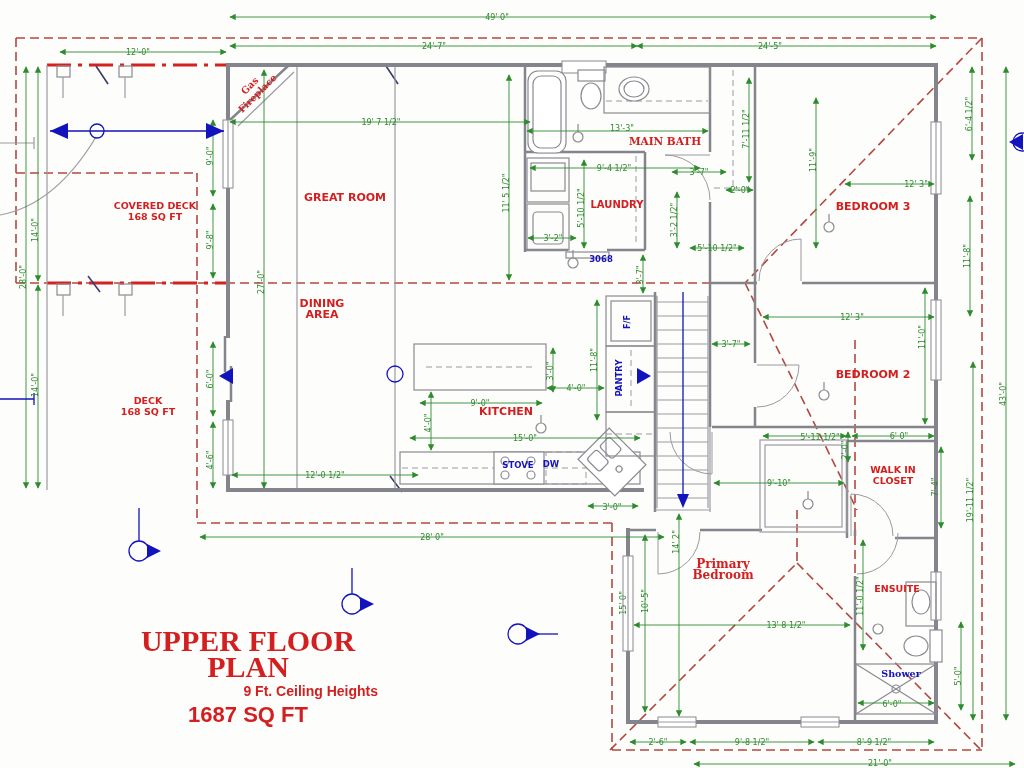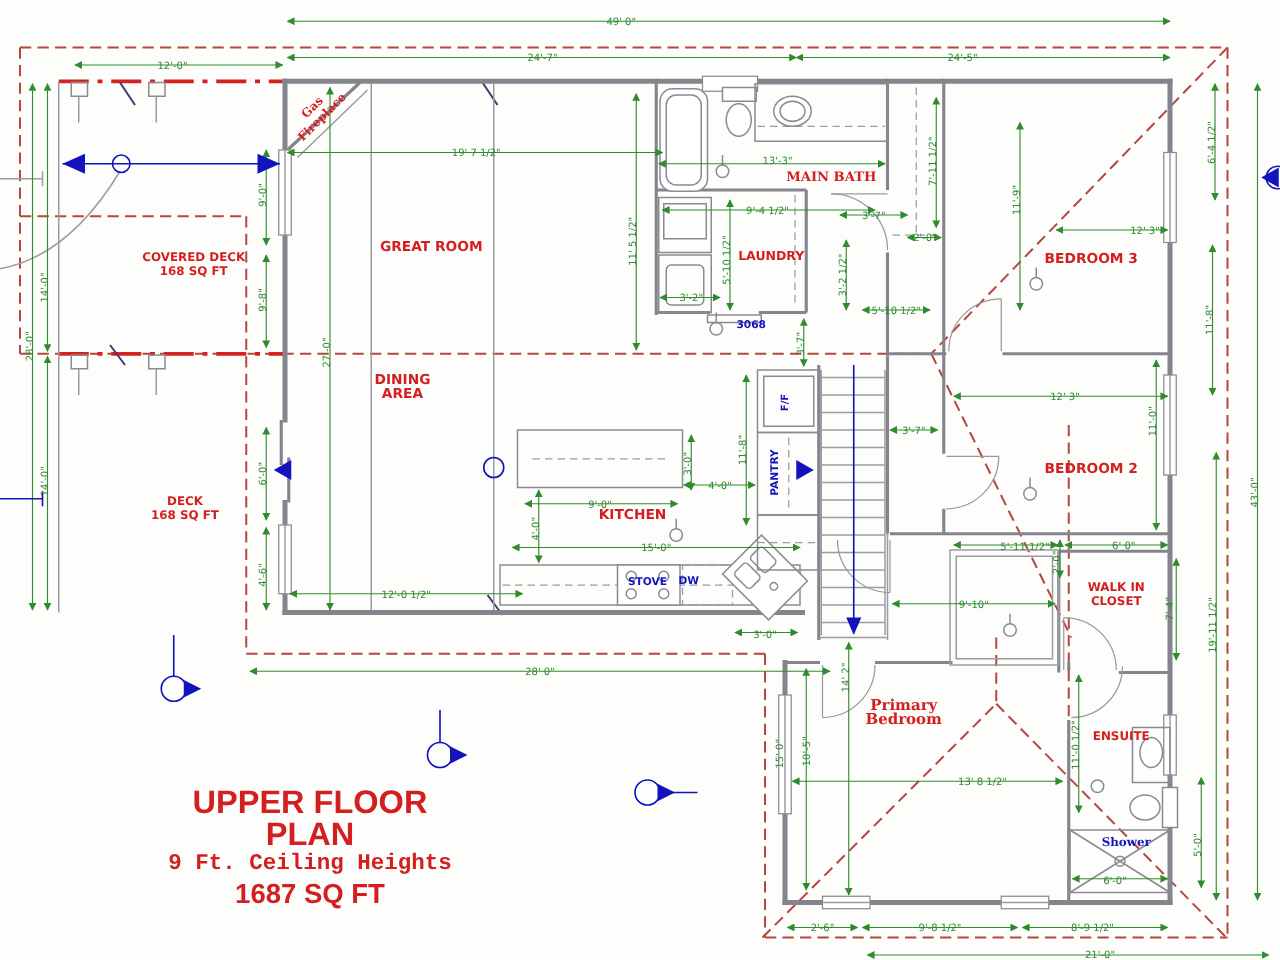--- a/index.html
+++ b/index.html
@@ -20,22 +20,22 @@
   .fxn{stroke:#8a8a92;stroke-width:1.2;fill:none;}
   .door{stroke:#9a9aa2;stroke-width:1;fill:none;}
   .roof{stroke:#b4473f;stroke-width:1.6;fill:none;stroke-dasharray:9 5;}
   .beam{stroke:#d42222;stroke-width:3;fill:none;stroke-dasharray:24 7 4 7;}
   .dml{stroke:#2e8b2e;stroke-width:0.9;fill:none;}
   .blu{stroke:#1313bd;stroke-width:1.3;fill:none;}
   .bluf{fill:#1313bd;stroke:none;}
   .win{fill:#ffffff;stroke:#8a8a92;stroke-width:1;}
   .slash{stroke:#3b3b6e;stroke-width:1.6;}
   #title-block{position:absolute;left:118px;top:628px;width:260px;text-align:center;color:#d31f1f;}
-  #title-block .t1{font-size:26px;font-weight:bold;font-family:Liberation Sans, sans-serif;line-height:26px;}
-  #title-block .t2{font-size:18px;font-weight:bold;font-family:Liberation Mono, monospace;line-height:23px;}
+  #title-block .t1{font-size:30px;font-weight:bold;font-family:Liberation Serif, serif;line-height:26px;}
+  #title-block .t2{font-size:14px;font-weight:bold;font-family:Liberation Sans, sans-serif;line-height:23px;text-align:right;}
   #title-block .t3{font-size:22px;font-weight:bold;font-family:"Liberation Sans",sans-serif;line-height:23px;}
 </style>
 </head>
 <body>
 
 <div id="plan-wrap">
 <svg width="1024" height="768" viewBox="0 0 1024 768">
   <defs>
     <marker id="ga" viewBox="0 0 10 10" refX="9" refY="5" markerWidth="7" markerHeight="7" orient="auto-start-reverse">
       <path d="M0,0L10,5L0,10z" fill="#2e8b2e"></path>

